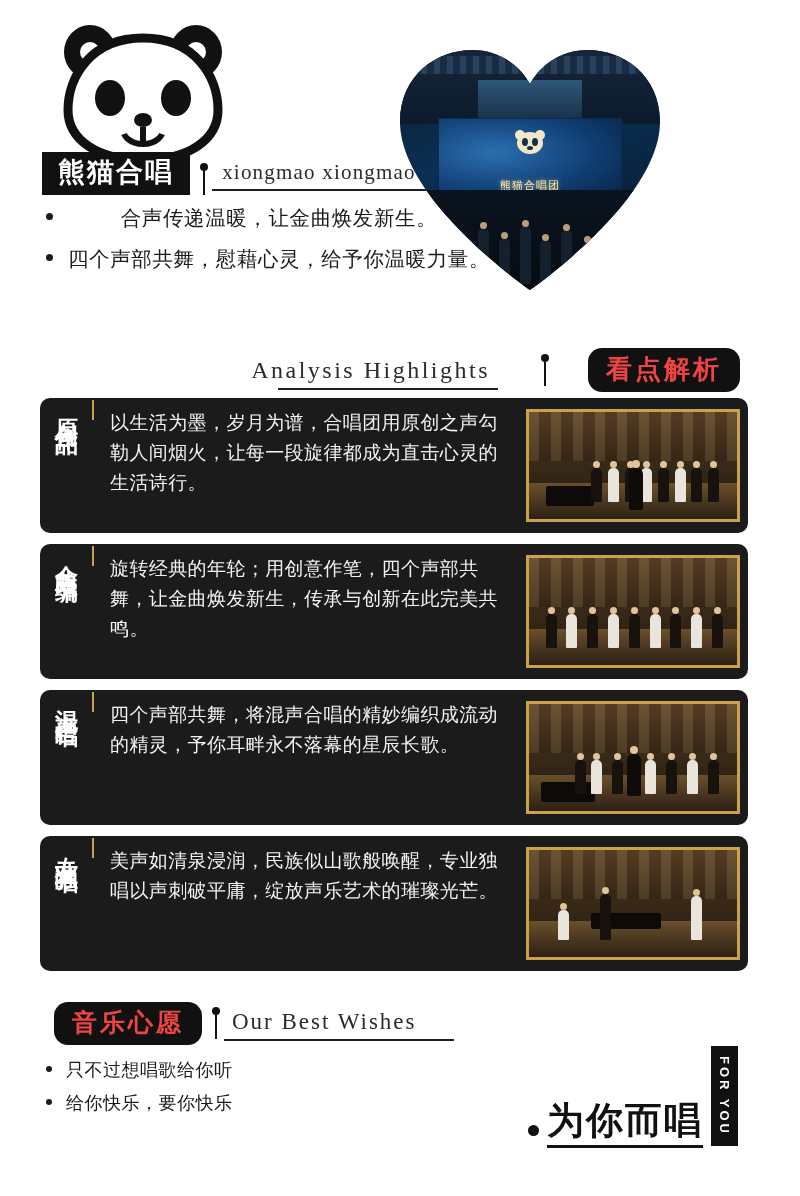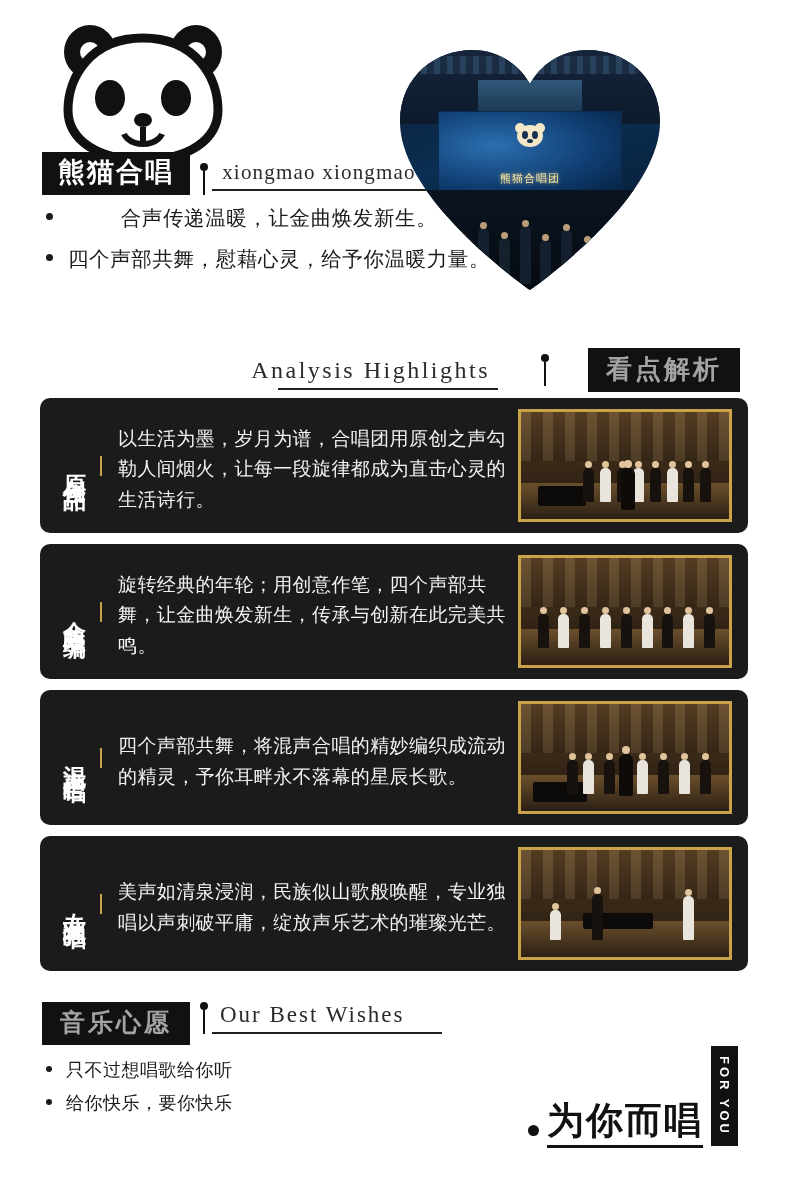--- a/index.html
+++ b/index.html
@@ -124,21 +124,21 @@
     left: 30%;
     top: 30px;
     width: 40%;
     height: 40px;
     background: linear-gradient(#3c6f95, #1d3a56);
     opacity: .7;
   }
   .heart-screen {
     position: absolute;
     left: 38px;
-    top: 61px;
+    top: 68px;
     width: 184px;
     height: 86px;
     background: radial-gradient(ellipse at 30% 40%, #2b6fb0 0%, #103f74 55%, #05203f 100%);
     border: 1px solid #0a2b4d;
   }
   .heart-screen-panda {
     position: absolute;
     left: 50%;
     top: 10px;
     transform: translateX(-50%);
@@ -215,44 +215,45 @@
     display: flex;
     flex-direction: column;
     align-items: center;
     margin-right: 10px;
     padding-bottom: 6px;
   }
   .pin-dot { width: 8px; height: 8px; border-radius: 50%; background: #111; }
   .pin-line { width: 2px; height: 24px; background: #111; }
   .black-tag {
     background: #111111;
-    color: #a3a3a3;
+    color: #ef4444;
     font-size: 26px;
     font-weight: bold;
     letter-spacing: 3px;
     padding: 8px 18px 10px 18px;
     line-height: 1;
+    border-radius: 14px;
   }
 
   
   .cards {
     position: absolute;
     left: 40px;
     top: 398px;
     width: 708px;
   }
   .card {
     position: relative;
     background: #1b1b1b;
     border-radius: 10px;
     height: 135px;
     margin-bottom: 11px;
     display: flex;
-    align-items: center;
-    padding: 10px;
+    align-items: flex-start;
+    padding: 2px;
   }
   .card-label {
     width: 52px;
     display: flex;
     align-items: center;
     justify-content: center;
     border-right: 2px solid #c9a24a;
     margin-right: 16px;
   }
   .card-label span {
@@ -345,23 +346,24 @@
     bottom: 12%;
     width: 48px;
     height: 20px;
     background: #0d0b09;
     border-radius: 2px;
   }
 
   
   .wishes-row {
     position: absolute;
-    left: 42px;
+    left: 54px;
     top: 1002px;
     display: flex;
+    align-items: flex-end;
   }
   .wishes-latin-wrap { margin-left: 4px; padding-bottom: 4px; }
   .wishes-latin {
     font-family: "Liberation Serif", serif;
     font-size: 23px;
     letter-spacing: 2px;
     color: #2b2b2b;
     padding: 0 8px 4px 8px;
     white-space: nowrap;
   }

